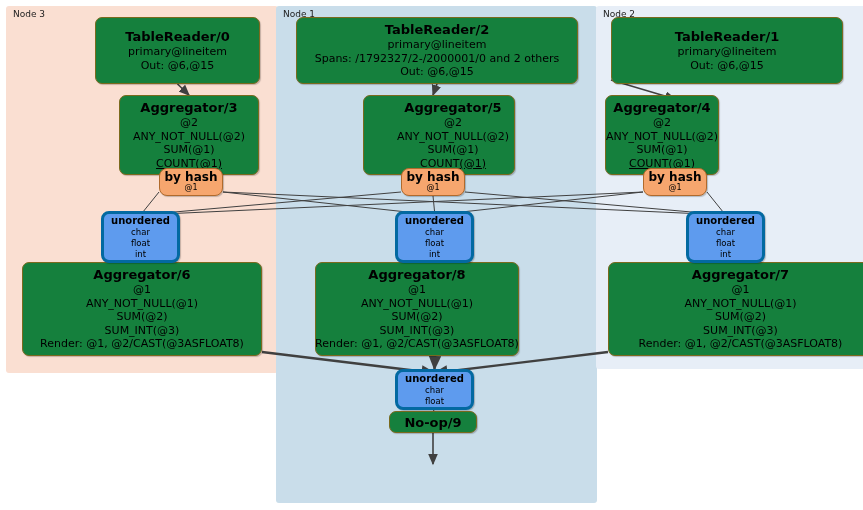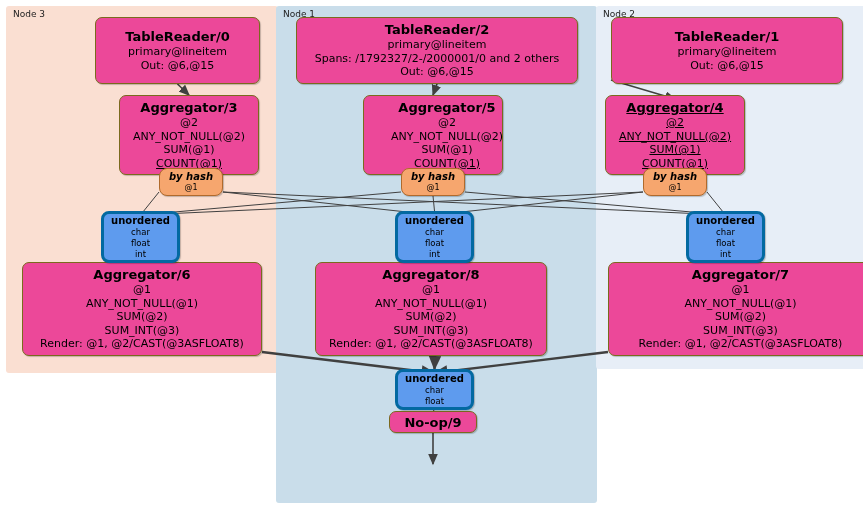--- a/index.html
+++ b/index.html
@@ -51,21 +51,21 @@
     border-radius: 7px;
     text-align: center;
     display: flex;
     flex-direction: column;
     align-items: center;
     justify-content: center;
     box-shadow: 1px 1px 1px rgba(0,0,0,0.22);
     z-index: 5;
   }
   .node.proc {
-    background: #ec4899;
+    background: #15803d;
     color: #000000;
   }
   .node.hash {
     background: #f6a66e;
     border: 1px solid #b06a2c;
     color: #000000;
     border-radius: 8px;
     z-index: 7;
   }
   .node.stream {
@@ -81,23 +81,22 @@
     line-height: 16px;
     letter-spacing: 0px;
   }
   .node .line {
     font-size: 11px;
     line-height: 13.5px;
     white-space: nowrap;
   }
   
   .hash .node-title {
-    font-size: 10px;
+    font-size: 12px;
     line-height: 12px;
-    font-style: italic;
   }
   .hash .line {
     font-size: 8px;
     line-height: 10px;
   }
   .stream .node-title {
     font-size: 10px;
     line-height: 12px;
   }
   .stream .line {
@@ -171,28 +170,28 @@
       <div class="line">Out: @6,@15</div>
     </div>
 
   <div class="node proc" id="n-aggregator3" style="left: 119px; top: 95px; width: 140px; height: 80px;">
       <div class="node-title">Aggregator/3</div>
       <div class="line">@2</div>
       <div class="line">ANY_NOT_NULL(@2)</div>
       <div class="line">SUM(@1)</div>
       <div class="line" style="text-decoration: underline rgb(0, 0, 0);">COUNT(@1)</div>
     </div>
-  <div class="node proc" id="n-aggregator5" style="left: 363px; top: 95px; width: 140px; height: 80px; padding-left: 28px;">
+  <div class="node proc" id="n-aggregator5" style="left: 363px; top: 95px; width: 152px; height: 80px; padding-left: 28px;">
       <div class="node-title">Aggregator/5</div>
       <div class="line">@2</div>
       <div class="line">ANY_NOT_NULL(@2)</div>
       <div class="line">SUM(@1)</div>
       <div class="line" style="text-decoration: underline rgb(0, 0, 0);">COUNT(@1)</div>
     </div>
-  <div class="node proc" id="n-aggregator4" style="left: 605px; top: 95px; width: 140px; height: 80px; text-decoration: underline;">
+  <div class="node proc" id="n-aggregator4" style="left: 605px; top: 95px; width: 114px; height: 80px;">
       <div class="node-title">Aggregator/4</div>
       <div class="line">@2</div>
       <div class="line">ANY_NOT_NULL(@2)</div>
       <div class="line">SUM(@1)</div>
       <div class="line" style="text-decoration: underline rgb(0, 0, 0);">COUNT(@1)</div>
     </div>
 
   <div class="node hash" id="n-byhash3" style="left: 159px; top: 168px; width: 64px; height: 28px;">
       <div class="node-title">by hash</div>
       <div class="line">@1</div>
@@ -226,21 +225,21 @@
     </div>
 
   <div class="node proc" id="n-aggregator6" style="left: 22px; top: 262px; width: 240px; height: 94px;">
       <div class="node-title">Aggregator/6</div>
       <div class="line">@1</div>
       <div class="line">ANY_NOT_NULL(@1)</div>
       <div class="line">SUM(@2)</div>
       <div class="line">SUM_INT(@3)</div>
       <div class="line">Render: @1, @2/CAST(@3ASFLOAT8)</div>
     </div>
-  <div class="node proc" id="n-aggregator8" style="left: 315px; top: 262px; width: 232px; height: 94px;">
+  <div class="node proc" id="n-aggregator8" style="left: 315px; top: 262px; width: 204px; height: 94px;">
       <div class="node-title">Aggregator/8</div>
       <div class="line">@1</div>
       <div class="line">ANY_NOT_NULL(@1)</div>
       <div class="line">SUM(@2)</div>
       <div class="line">SUM_INT(@3)</div>
       <div class="line">Render: @1, @2/CAST(@3ASFLOAT8)</div>
     </div>
   <div class="node proc" id="n-aggregator7" style="left: 608px; top: 262px; width: 265px; height: 94px;">
       <div class="node-title">Aggregator/7</div>
       <div class="line">@1</div>

